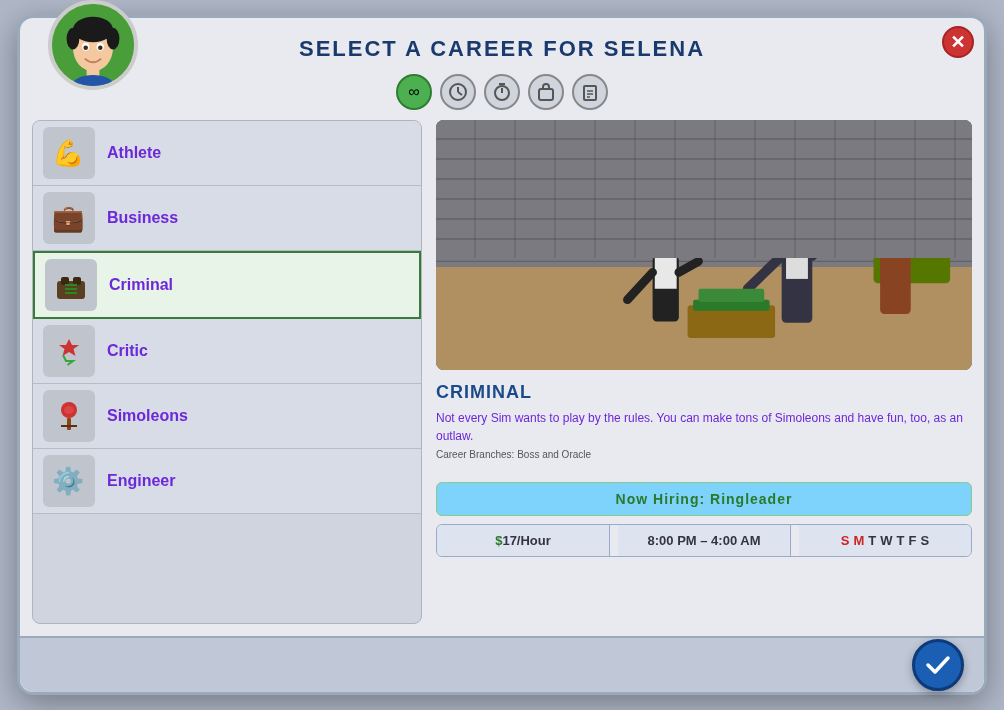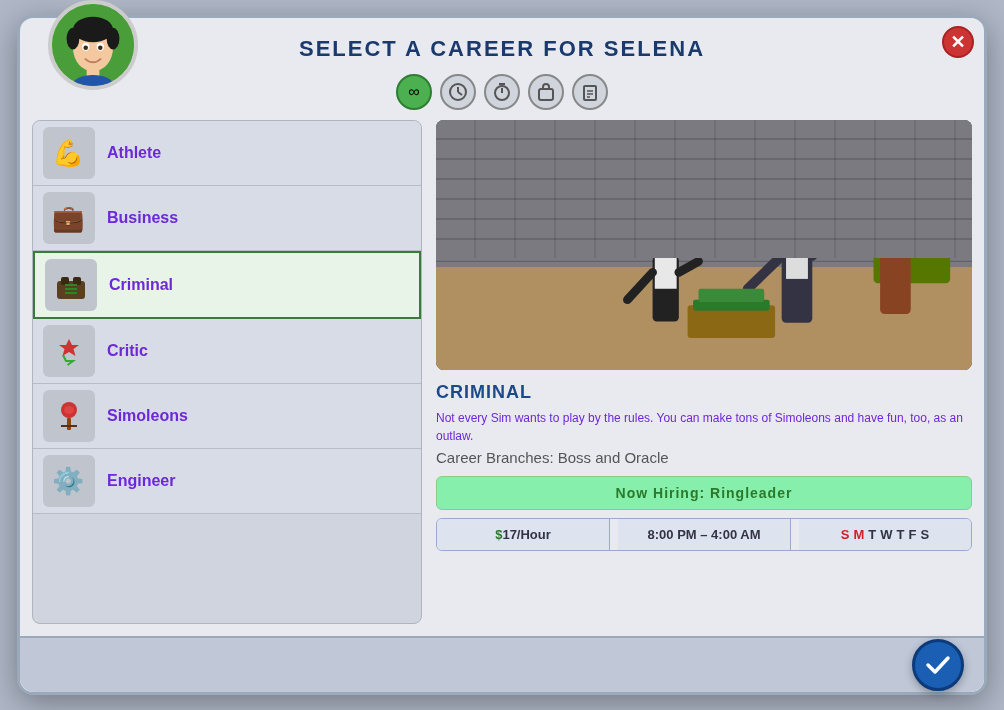--- a/index.html
+++ b/index.html
@@ -204,27 +204,27 @@
       text-transform: uppercase;
       margin-bottom: 6px;
     }
     .detail-career-desc {
       font-size: 12px;
       color: #6d28d9;
       line-height: 1.5;
       margin-bottom: 4px;
     }
     .detail-career-branches {
-      font-size: 15px;
+      font-size: 10px;
       color: #555;
-      margin-bottom: 10px;
+      margin-bottom: 22px;
     }
 
     .hiring-banner {
-      background: #86efac;
+      background: #7dd3fc;
       border: 1px solid #88cc88;
       border-radius: 6px;
       text-align: center;
       padding: 8px;
       font-size: 14px;
       font-weight: bold;
       color: #2a7a2a;
       letter-spacing: 1px;
       margin-bottom: 8px;
     }

